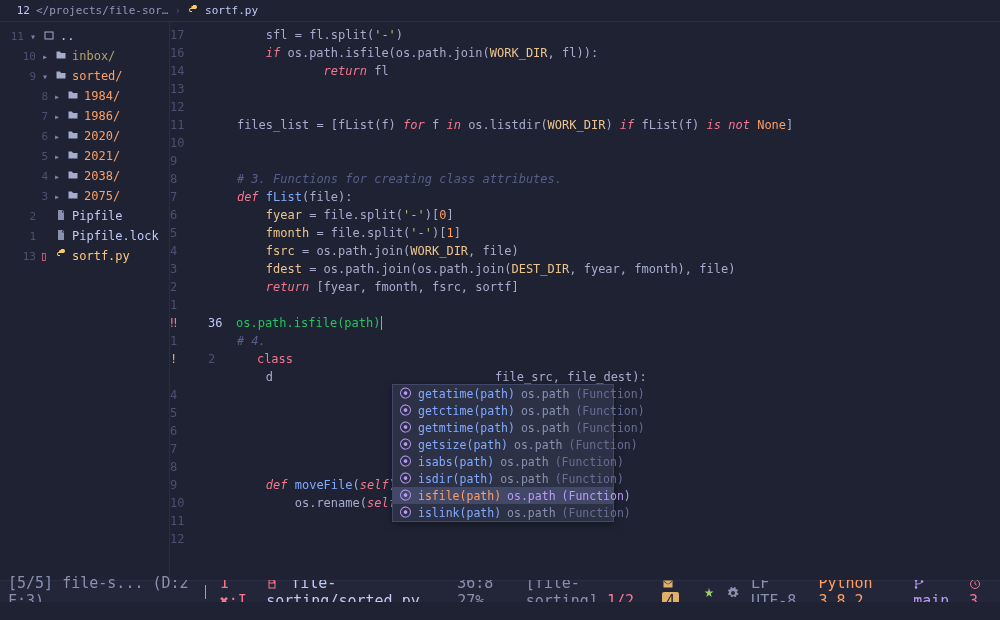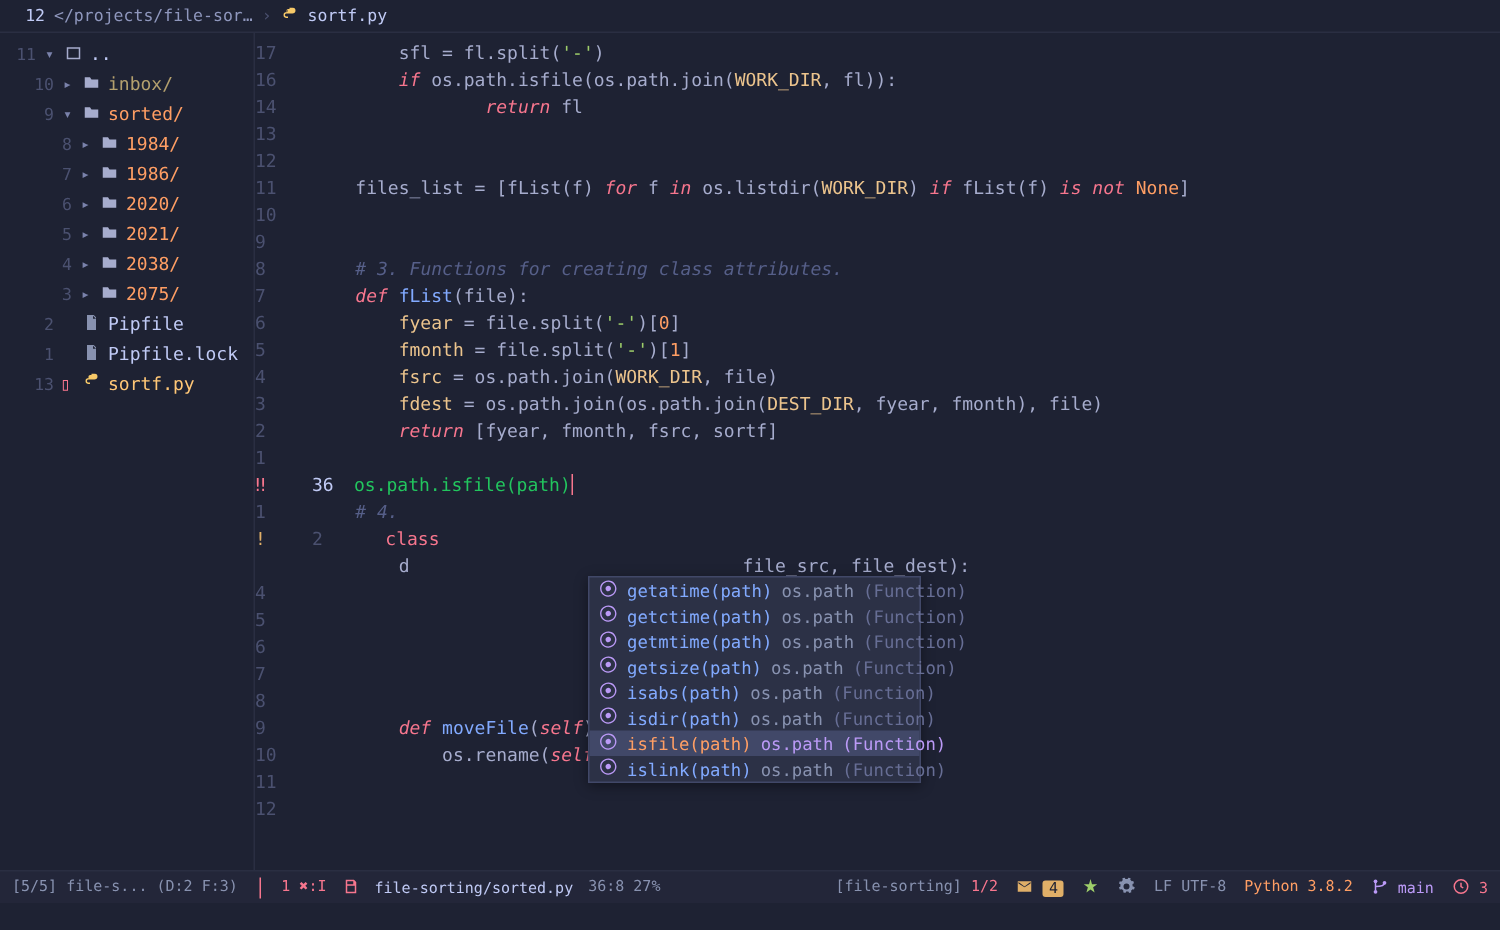--- a/index.html
+++ b/index.html
@@ -82,21 +82,21 @@
   .popup-row.selected { background: #414868; }
   .popup-row .picon { color: #bb9af7; font-size: 13px; }
   .popup-row .pname { color: #82aaff; }
   .popup-row .pname.sel { color: #ff9e64; }
   .popup-row .phint { color: #8892b0; margin-left: auto; }
   .popup-row .ptype { color: #676e95; }
   .popup-row.selected .phint,.popup-row.selected .ptype { color: #bb9af7; }
 
   .modeline {
     height: 22px; background: #232639; border-top: 1px solid #2a2e42;
-    display: flex; align-items: center; font-size: 10px; color: #8892b0;
+    display: flex; align-items: center; font-size: 15px; color: #8892b0;
     padding: 0 8px; gap: 10px;
   }
   .modeline .sep { border-left: 1px solid #f7768e; height: 14px; margin: 0 4px; }
   .modeline .err { color: #f7768e; }
   .modeline .fpath { color: #c0caf5; }
   .modeline .fpath .fico { color: #f7768e; margin-right: 4px; }
   .modeline .right { margin-left: auto; display: flex; align-items: center; gap: 12px; }
   .badge-y { background: #e0af68; color: #1e2233; padding: 0 4px; border-radius: 2px; }
   .ml-python { color: #ff9e64; }
   .ml-branch { color: #bb9af7; }

